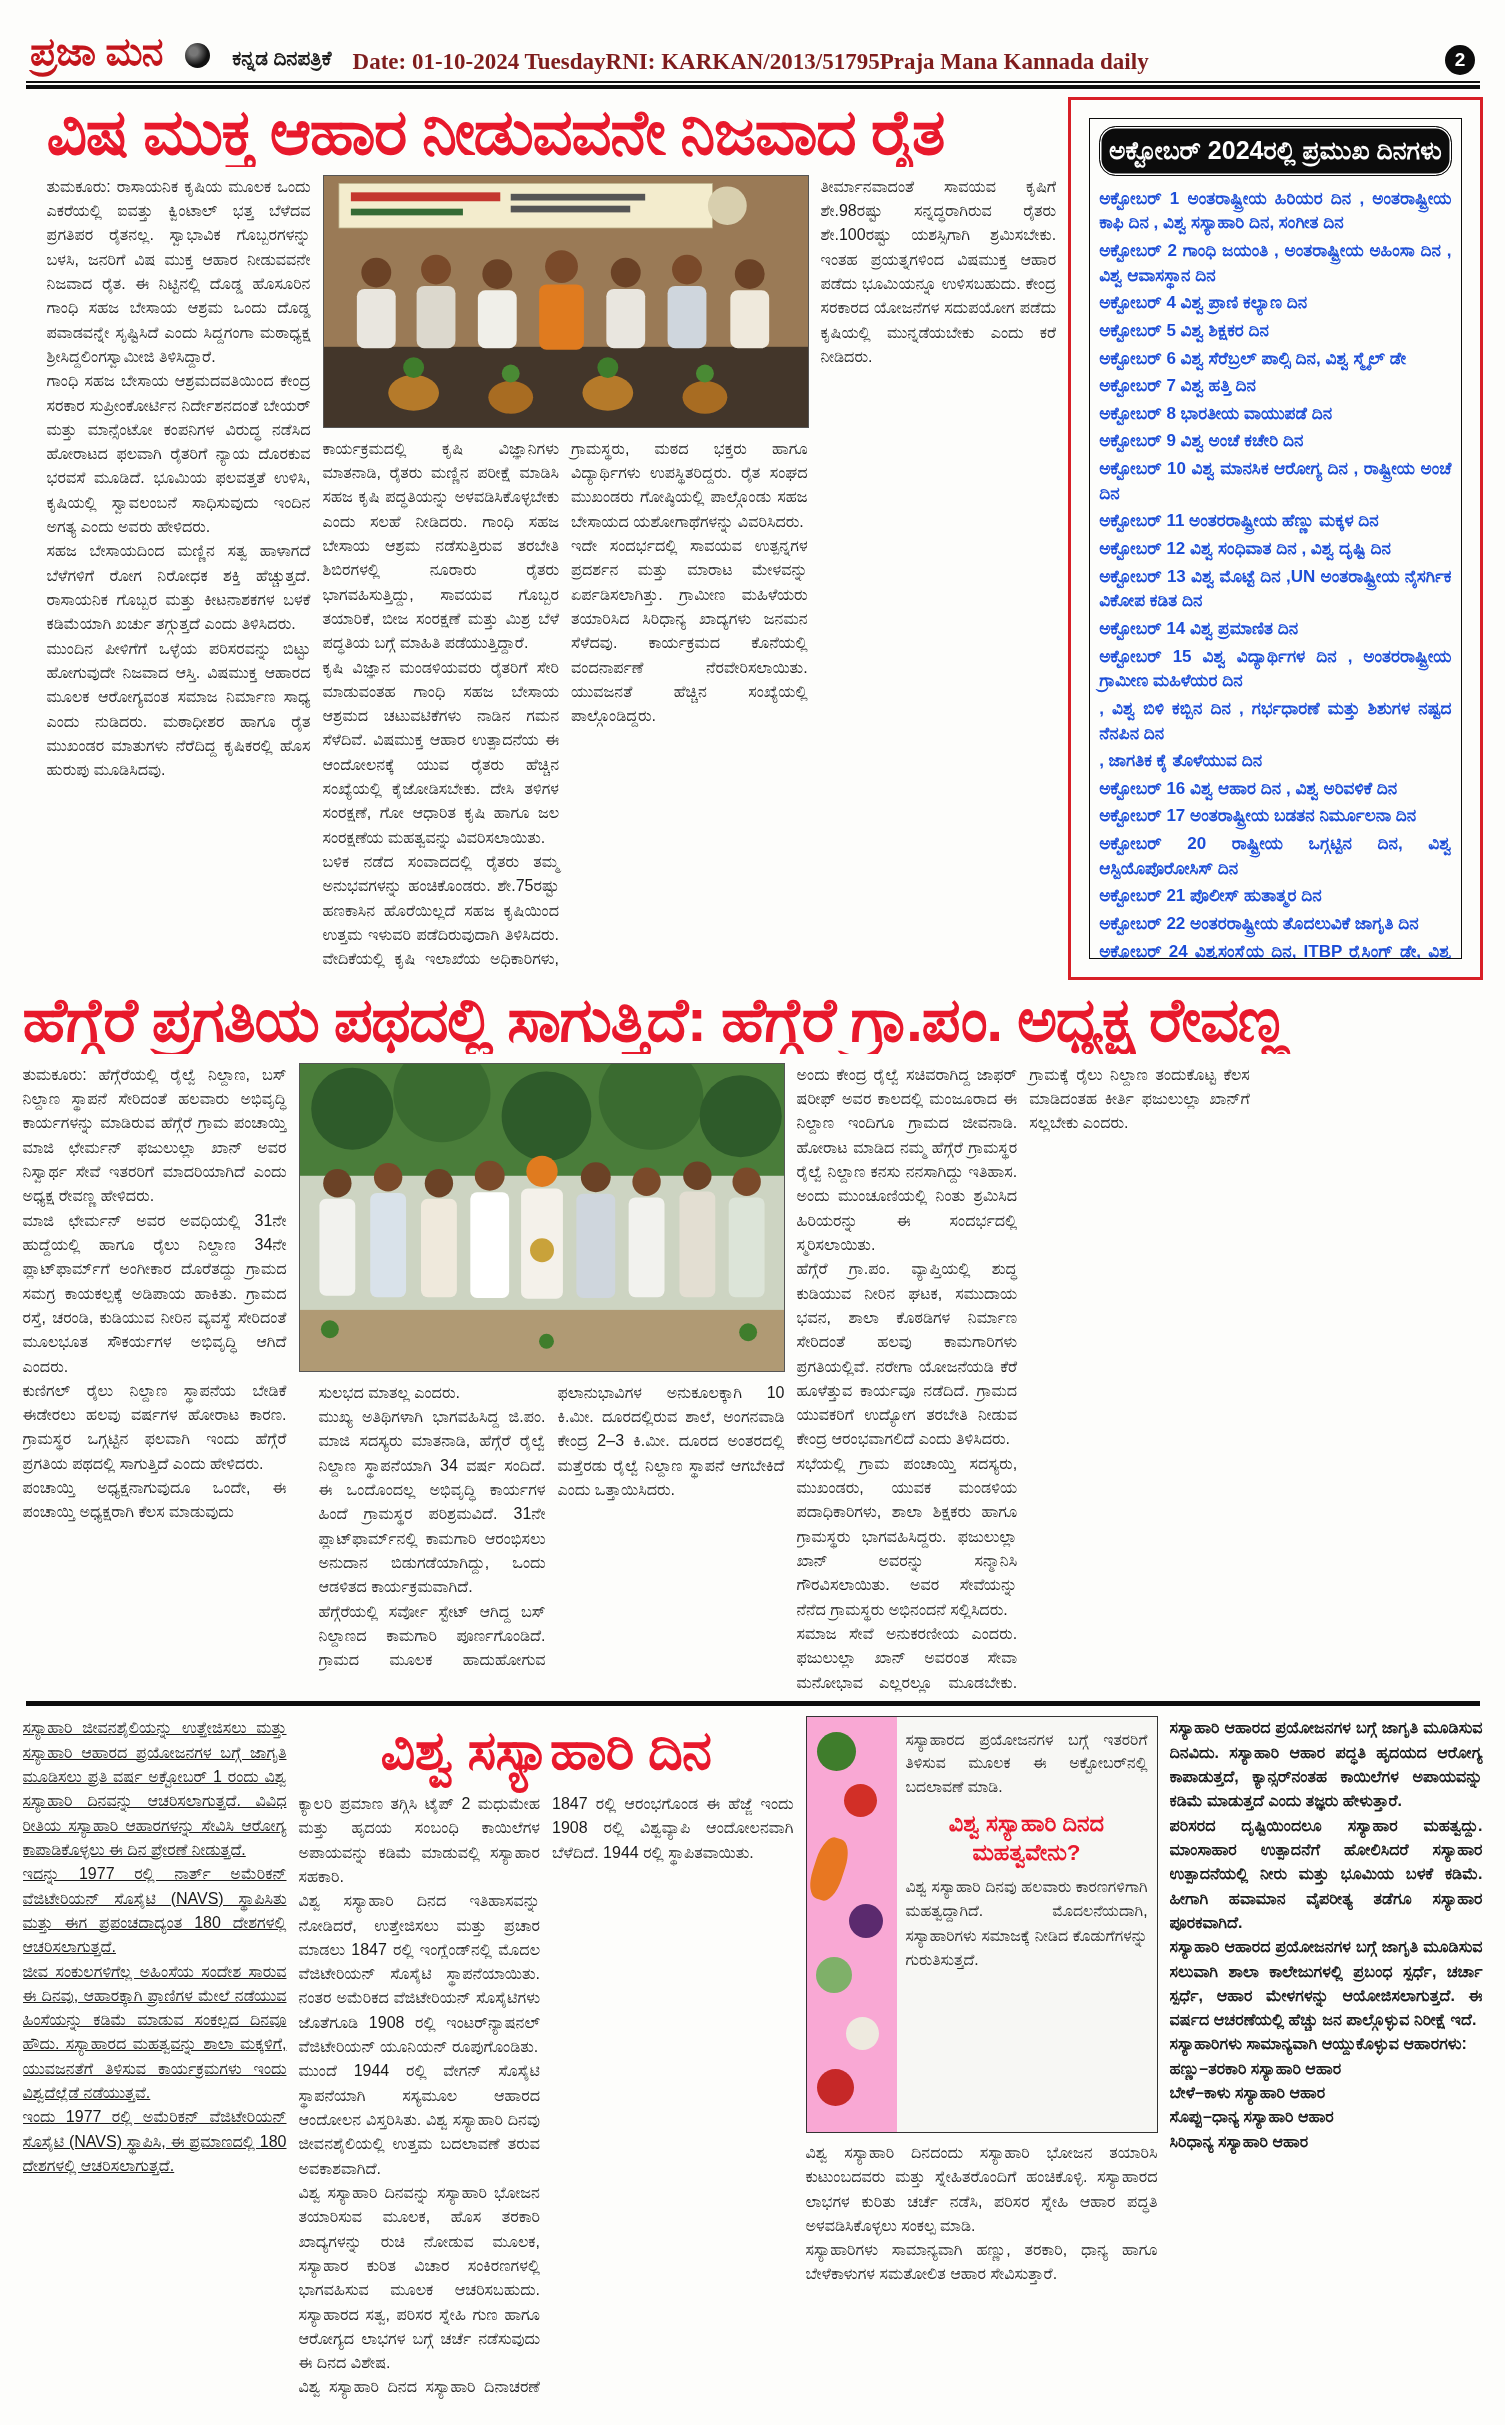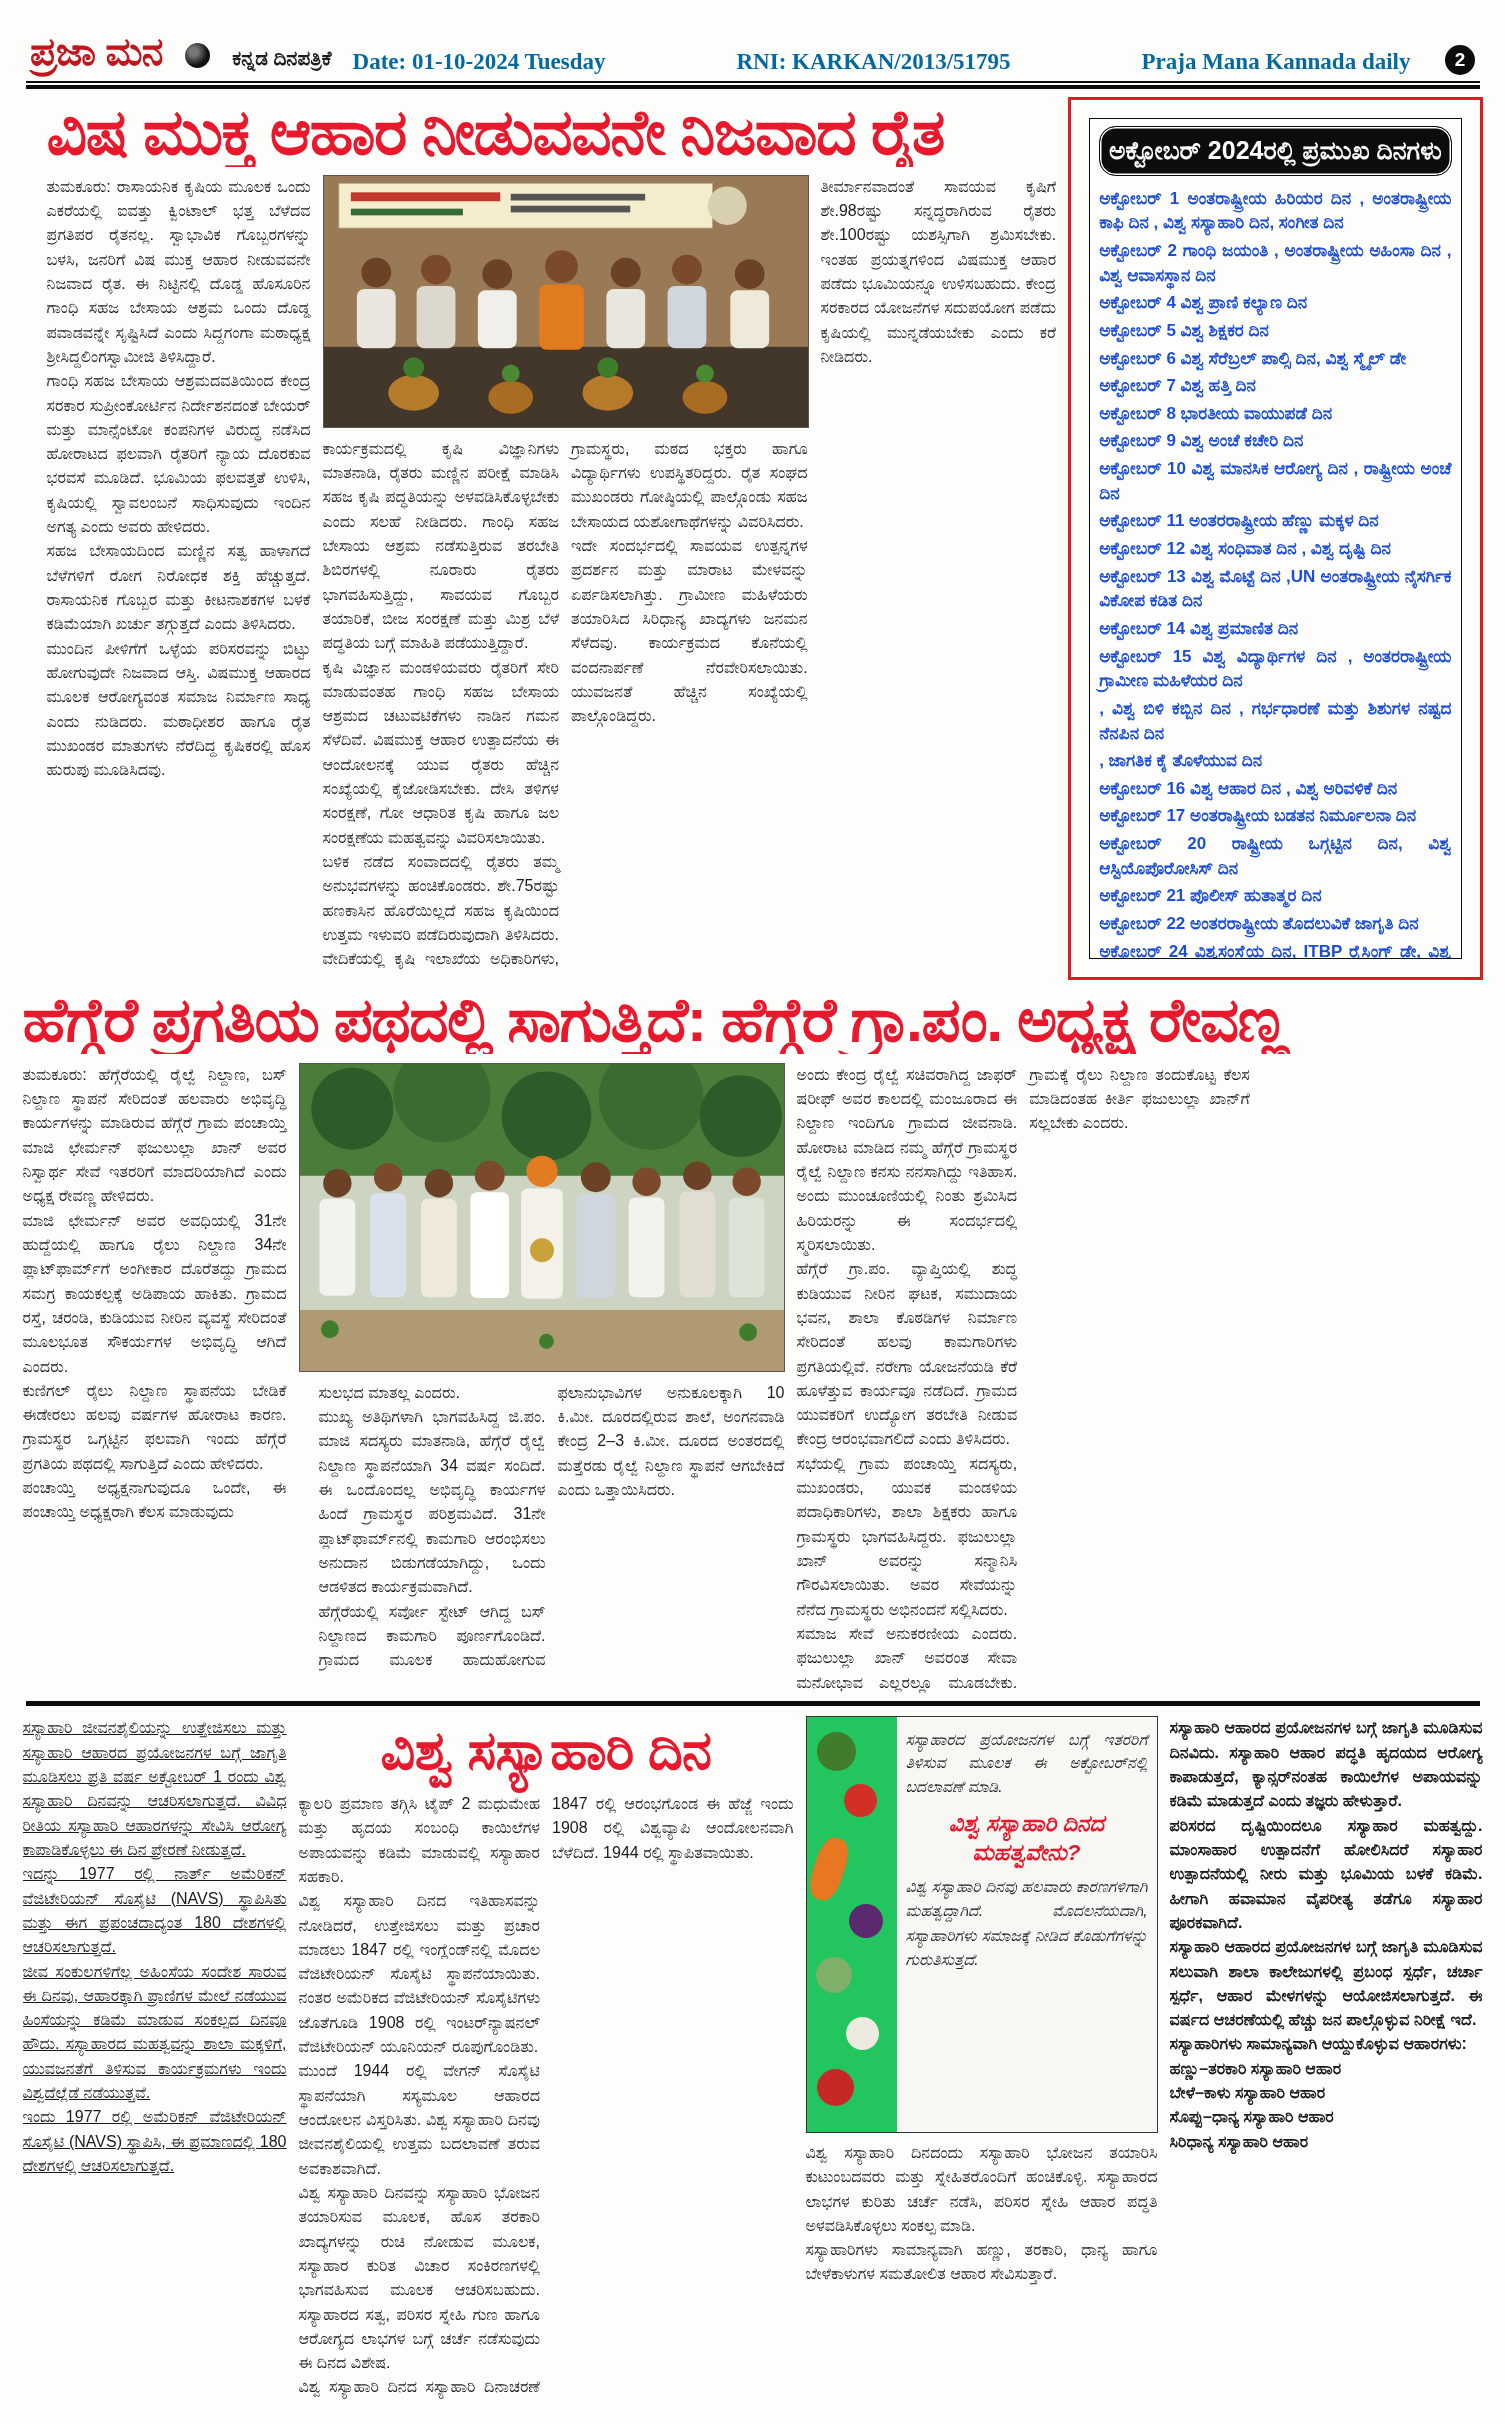--- a/index.html
+++ b/index.html
@@ -13,22 +13,22 @@
   }
   .page{width:1505px;height:2426px;padding:0 22.5px;position:relative;overflow:hidden;}
 
   
   .header{height:81px;display:flex;align-items:flex-end;gap:21px;padding:13.5px 7.5px 6px 7.5px;}
   .masthead{display:flex;align-items:baseline;gap:22px;white-space:nowrap;}
   .masthead .kn{font-size:39px;font-weight:bold;color:var(--masthead_red);letter-spacing:-0.7px;}
   .emblem{width:25.5px;height:25.5px;border-radius:50%;background:radial-gradient(circle at 35% 35%,#777 0 18%,#111 60%);
           display:inline-block;position:relative;top:3px;}
   .masthead .sub{font-size:20px;font-weight:bold;color:#1d1d1d;}
-  .hmid{flex:1;display:flex;justify-content:space-between;align-items:flex-end;
-        font-family:"Liberation Serif","DejaVu Serif",serif;font-weight:bold;font-size:23px;color:#0369a1;}
+  .hmid{flex:1;display:flex;align-items:flex-end;
+        font-family:"Liberation Serif","DejaVu Serif",serif;font-weight:bold;font-size:23px;color:#7f1d1d;}
   .pagenum{width:30px;height:30px;border-radius:50%;background:#0c0c0c;color:#fff;display:flex;
            align-items:center;justify-content:center;font-size:19px;font-weight:bold;margin-left:13.5px;}
   .hrule1{height:1.5px;background:#0c0c0c;margin:0 3px;}
   .hrule2{height:4.5px;background:#0c0c0c;margin:2.2px 3px 0 3px;}
 
   
   .bodytext{font-size:16px;line-height:1.52;text-align:justify;white-space:pre-line;color:#1a1a1a;}
   .colbox{overflow:hidden;height:100%;}
   .rule{height:5.2px;background:#0c0c0c;margin:4.5px 3px;}
 
@@ -65,21 +65,21 @@
   .a2-far{flex:1;column-count:3;column-gap:12px;column-fill:auto;overflow:hidden;}
 
   
   .sec3{height:703px;display:flex;gap:12px;padding-top:6px;overflow:hidden;}
   .a3-left{width:264px;text-decoration:underline;}
   .a3-center{width:495px;display:flex;flex-direction:column;flex:none;overflow:hidden;}
   .headline3{font-size:54px;font-weight:bold;color:var(--headline_red);white-space:nowrap;
              letter-spacing:-0.7px;text-align:center;line-height:1.15;margin:3px 0 10.5px 0;}
   .a3-centertext{flex:1;column-count:2;column-gap:12px;column-fill:auto;overflow:hidden;}
   .a3-vegwrap{width:352px;flex:none;display:flex;flex-direction:column;gap:7.5px;overflow:hidden;}
-  .veg{width:352px;height:417px;background:#22c55e;position:relative;overflow:hidden;border:0.7px solid #333;font-style:italic;}
+  .veg{width:352px;height:417px;background:#f9a8d4;position:relative;overflow:hidden;border:0.7px solid #333;}
   .veg-white{position:absolute;left:90px;top:0;right:0;bottom:0;background:#f7f7f4;padding:10.5px 9px;}
   .veg-toptext{font-size:15.7px;line-height:1.5;text-align:justify;color:#222;}
   .veg-q{color:var(--headline_red);font-weight:bold;font-size:22.5px;text-align:center;line-height:1.3;margin:10.5px 0 7.5px 0;}
   .veg-a{font-size:15.7px;line-height:1.55;text-align:justify;color:#222;}
   .vegdot{position:absolute;border-radius:50%;}
   .below-veg{flex:1;overflow:hidden;}
   .a3-right{flex:1;font-weight:bold;}
 
   svg{display:block;}
 </style>

